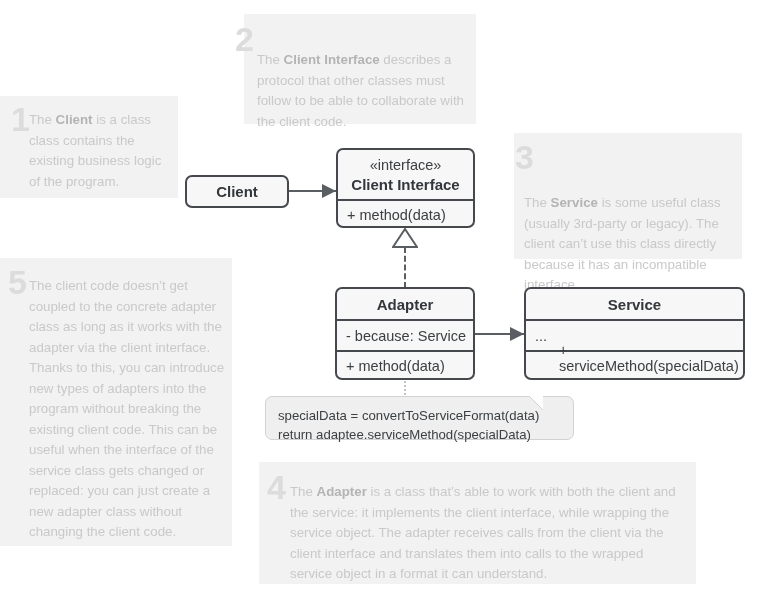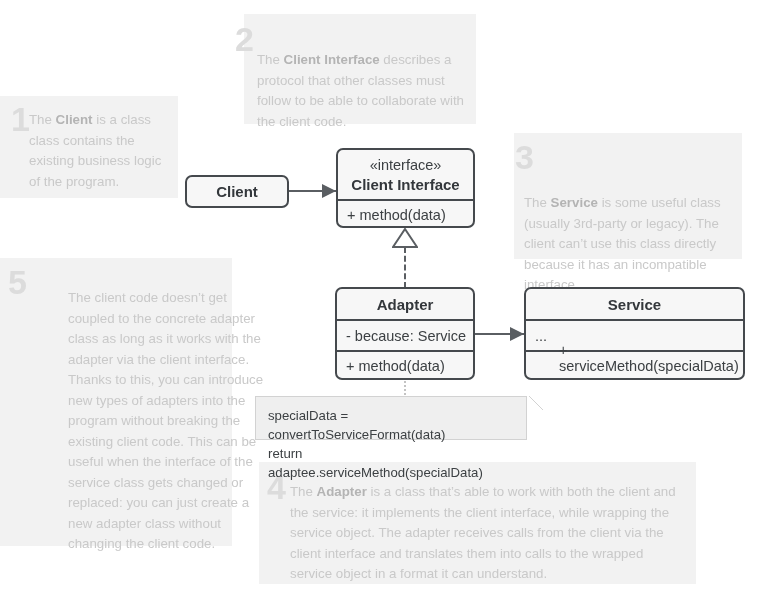--- a/index.html
+++ b/index.html
@@ -149,21 +149,21 @@
 
   <div class="note" style="left:514px; top:133px; width:228px; height:126px;">
     <span class="num" style="left:1px; top:7px;">3</span>
     <div class="body" style="left:10px; top:16px; width:200px;margin-top:44px;">
       <span>The </span><b>Service</b><span> is some useful class (usually 3rd-party or legacy). The client can’t use this class directly because it has an incompatible interface.</span>
     </div>
   </div>
 
   <div class="note" style="left:0px; top:258px; width:232px; height:288px;">
     <span class="num" style="left:8px; top:7px;">5</span>
-    <div class="body" style="left:29px; top:30px; width:196px;margin-left:39px;">
+    <div class="body" style="left:29px; top:18px; width:196px;">
       <span>The client code doesn’t get coupled to the concrete adapter class as long as it works with the adapter via the client interface. Thanks to this, you can introduce new types of adapters into the program without breaking the existing client code. This can be useful when the interface of the service class gets changed or replaced: you can just create a new adapter class without changing the client code.</span>
     </div>
   </div>
 
   <div class="note" style="left:259px; top:462px; width:437px; height:122px;">
     <span class="num" style="left:8px; top:8px;">4</span>
     <div class="body" style="left:31px; top:20px; width:396px;">
       <span>The </span><b>Adapter</b><span> is a class that’s able to work with both the client and the service: it implements the client interface, while wrapping the service object. The adapter receives calls from the client via the client interface and translates them into calls to the wrapped service object in a format it can understand.</span>
     </div>
   </div>
@@ -199,21 +199,21 @@
   <div class="tri" style="left:510px; top:327px; border-top:7px solid transparent; border-bottom:7px solid transparent; border-left:14px solid #5a5e62;"></div>
 
   <div class="uml" style="left:524px; top:287px; width:221px; height:93px;">
     <div class="row center title" style="height:30px;">Service</div>
     <div class="row pad sep" style="height:31px;">...</div>
     <div class="row pad sep" style="height:14px;padding-left:33px;">+ serviceMethod(specialData)</div>
   </div>
 
   <div class="dotline" style="left:404px; top:381px; height:14px;"></div>
 
-  <div class="codenote" style="left:255px; top:396px; width:272px; height:44px;">
+  <div class="codenote" style="left:265px; top:396px; width:309px; height:44px;border-radius:7px;">
     <div>specialData = convertToServiceFormat(data)</div>
     <div><b>return</b><span> adaptee.serviceMethod(specialData)</span></div>
   </div>
   <div class="fold" style="left:530px; top:396px;"></div>
   <svg width="15" height="15" style="position:absolute; left:529px; top:396px;">
     <polygon points="0,0 14,14 14,0" fill="#ffffff"></polygon>
     <line x1="0" y1="0" x2="14" y2="14" stroke="#d2d2d2" stroke-width="1"></line>
   </svg>
 
 </div>

